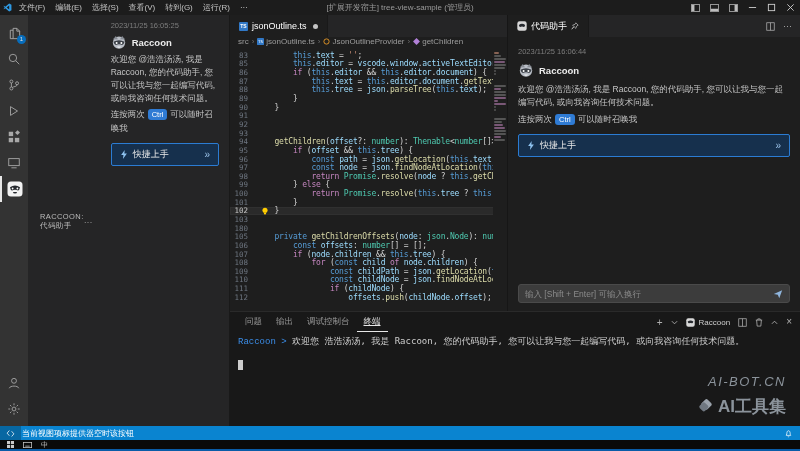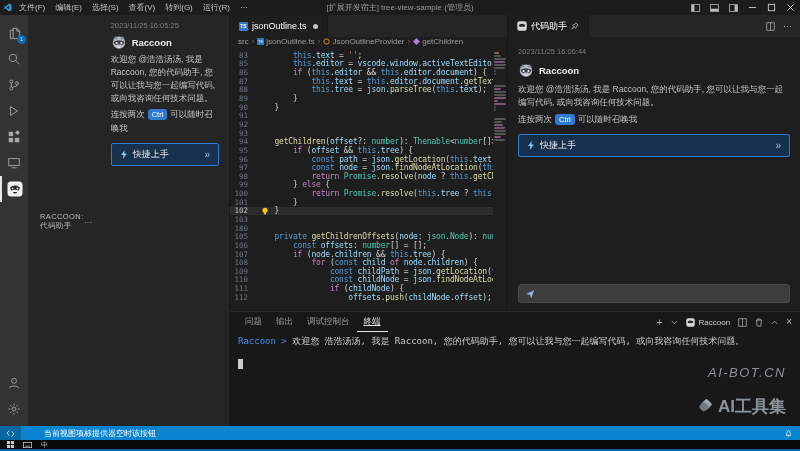--- a/index.html
+++ b/index.html
@@ -79,31 +79,31 @@
   .chat-input input::placeholder { color:#8b8b8b; }
 
   
   .panel { height:115px; flex:0 0 115px; background:#181818; border-top:1px solid #2a2a2a; position:relative; display:flex; flex-direction:column; }
   .panel-header { height:20px; flex:0 0 20px; display:flex; align-items:stretch; padding:0 8px; }
   .panel-tab { display:flex; align-items:center; padding:0 7px; font-size:8.5px; color:#9a9a9a; cursor:pointer; }
   .panel-tab.active { color:#e7e7e7; border-bottom:1px solid #e7e7e7;text-decoration:underline; }
   .terminal-controls { margin-left:auto; display:flex; align-items:center; gap:8px; color:#b0b0b0; }
   .term-item { display:flex; align-items:center; gap:4px; font-size:8px; color:#cccccc; }
   .terminal { font-family:"DejaVu Sans Mono",monospace; font-size:9px; line-height:13px; color:#cccccc; padding:3px 8px; white-space:nowrap; overflow:hidden; }
-  .prompt { color:#3b8eea; }
+  .prompt { color:#3b8eea;font-family:Liberation Mono, monospace; }
   .cursor { display:inline-block; width:5px; height:10px; background:#cccccc; vertical-align:middle; }
   .t-blank { height:9px; }
   .watermark { position:absolute; right:14px; bottom:8px; text-align:right; color:#8b939b; }
   .wm1 { font-size:13px; font-weight:normal; font-style:italic; letter-spacing:1.5px; }
-  .wm2 { margin-top:15px; font-size:17px; font-weight:bold; display:flex; align-items:center; justify-content:flex-end; gap:5px; }
+  .wm2 { margin-top:6px; font-size:17px; font-weight:bold; display:flex; align-items:center; justify-content:flex-end; gap:5px; }
 
   
   .statusbar { height:14px; flex:0 0 14px; background:#0a84d0; color:#fff; display:flex; align-items:center; }
   .remote { height:100%; display:flex; align-items:center; padding:0 6px; background:rgba(0,0,0,.22); }
-  .status-msg { font-size:8px; padding-left:23px; white-space:nowrap; }
+  .status-msg { font-size:8px; padding-left:1px; white-space:nowrap; }
   .status-right { margin-left:auto; display:flex; align-items:center; gap:6px; padding-right:7px; }
 
   
   .taskbar { height:11px; flex:0 0 11px; background:#0a0a0a; display:flex; align-items:center; gap:9px; padding-left:7px; border-bottom:2px solid #0a5ca8; }
   .tb-ime { font-size:7px; color:#c9c9c9; line-height:9px; }
   svg { display:block; }
 </style>
 </head>
 <body>
 
@@ -540,20 +540,21 @@
               <span>
                   <svg width="8" height="9" viewBox="0 0 8 10">
                     <path d="M4.8 0 L0.8 5.6 H3.4 L2.8 10 L7.2 4 H4.4 Z" fill="#8fc3f0"></path>
                   </svg>
                 </span>
               <span>快捷上手</span>
               <span class="chev">»</span>
             </div>
             <div class="spacer"></div>
             <div class="chat-input">
+              <input type="text" placeholder="输入 [Shift + Enter] 可输入换行" style="">
               <span>
                   <svg width="10" height="10" viewBox="0 0 12 12">
                     <path d="M1 6 L11 1.5 L7.5 11 L5.8 6.8 Z" fill="#8fb5dd"></path>
                   </svg>
                 </span>
             </div>
           </div>
         </div>
       </div>
 

